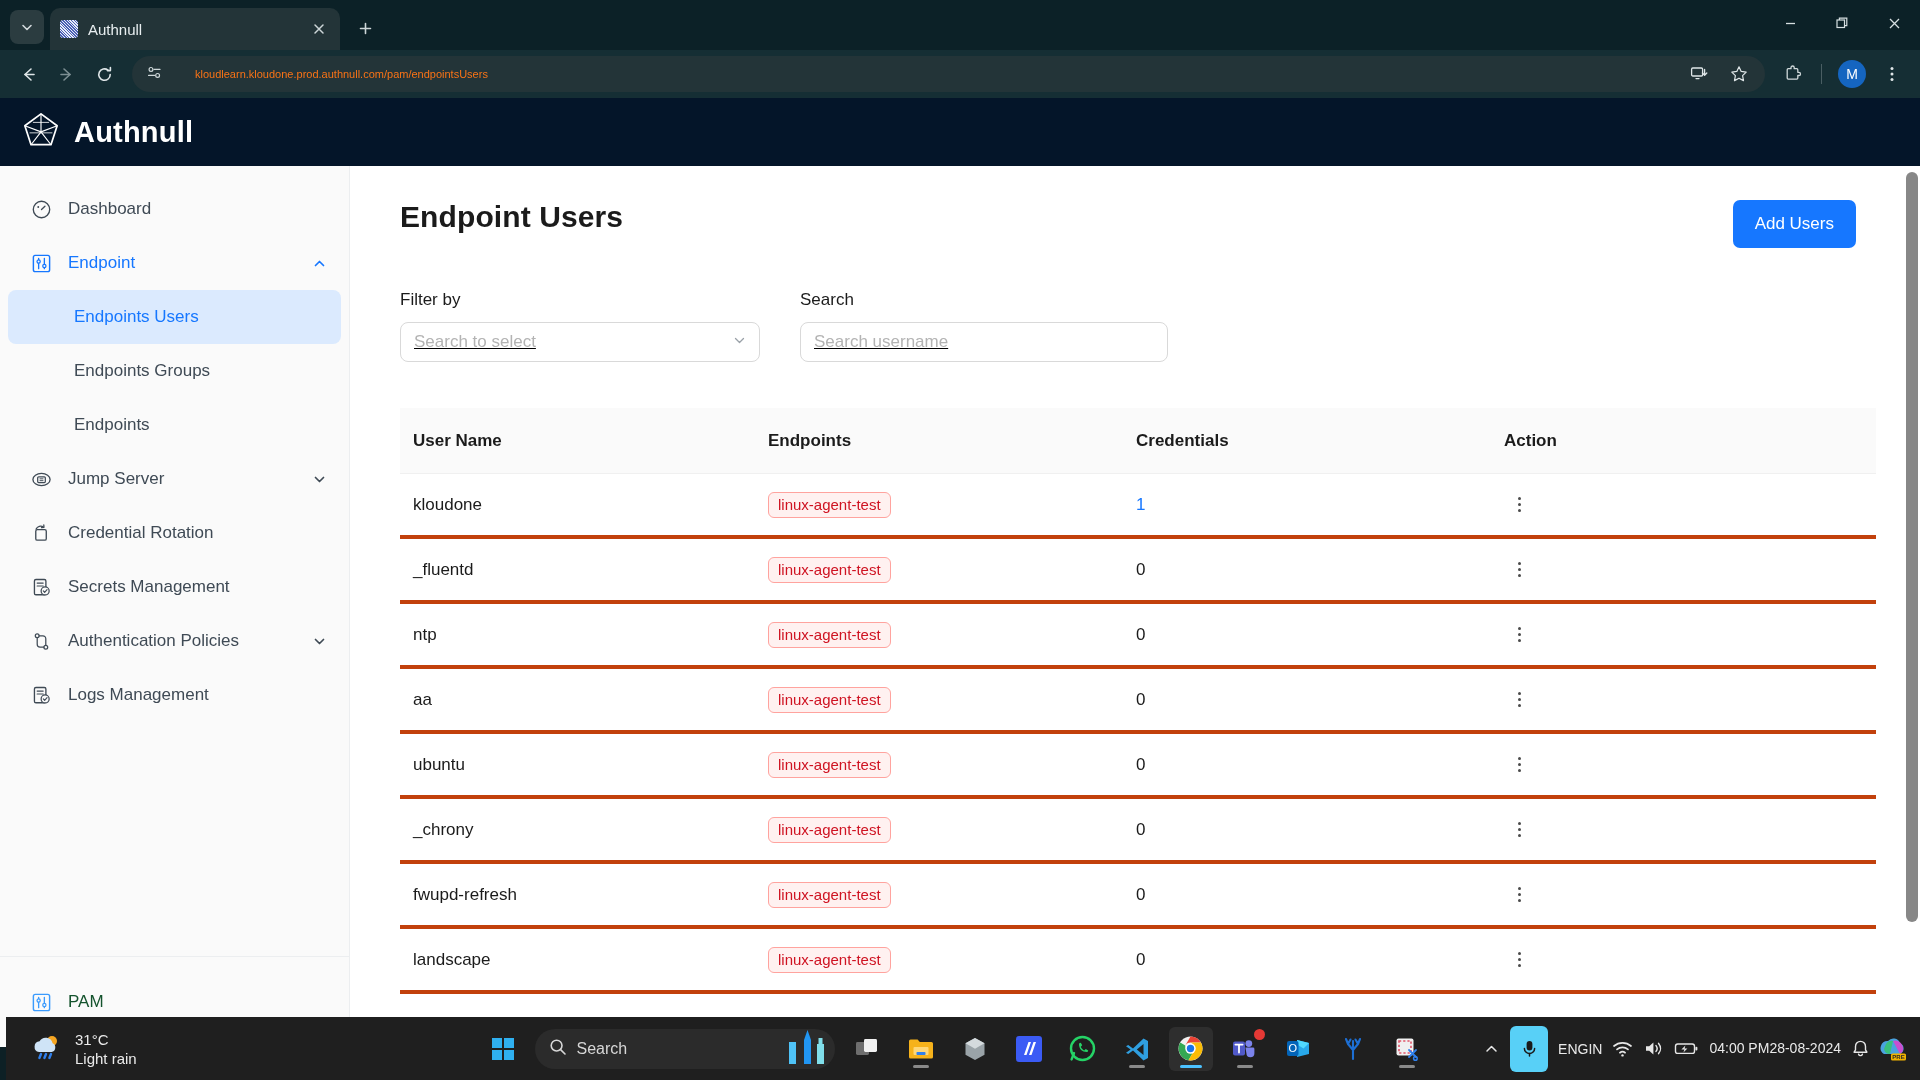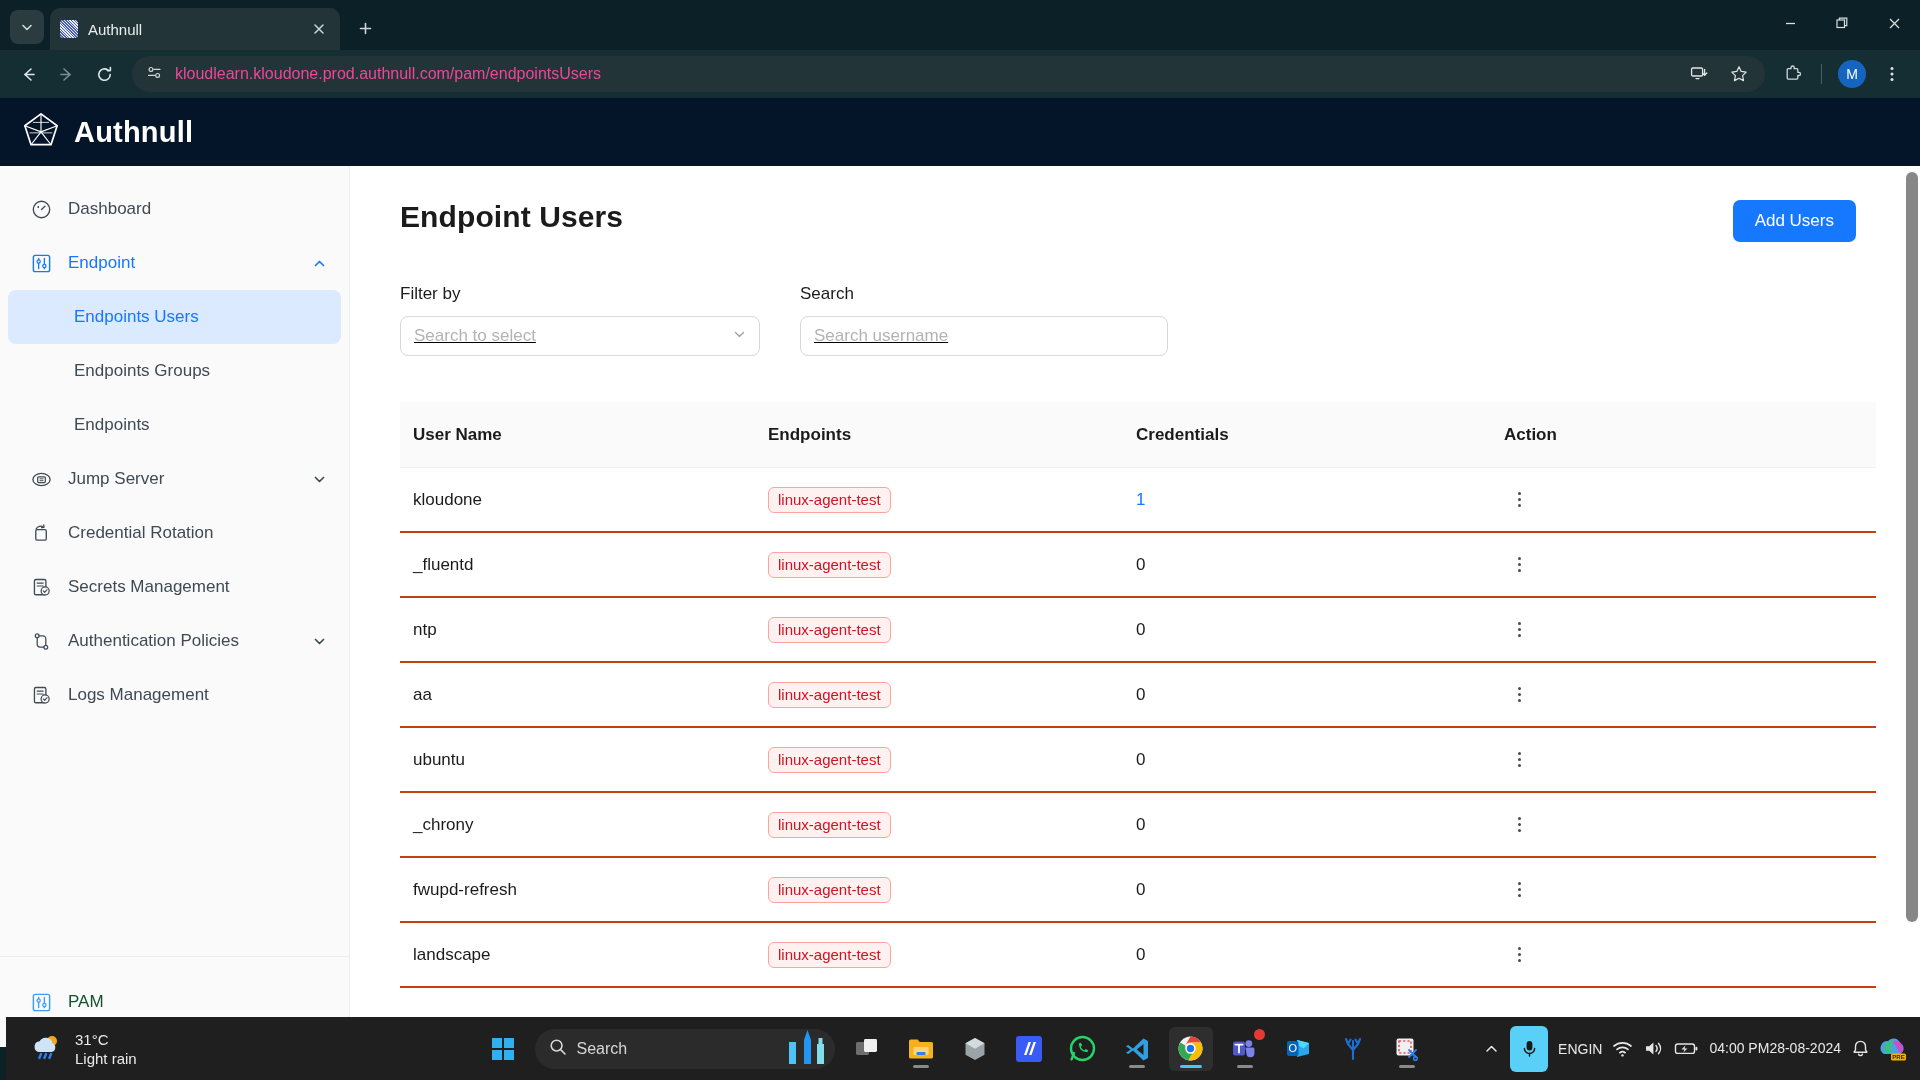--- a/index.html
+++ b/index.html
@@ -37,21 +37,21 @@
   #new-tab-btn { width: 30px; height: 30px; margin: 0 0 7px 10px; display: flex; align-items: center; justify-content: center; border-radius: 50%; cursor: pointer; }
   #window-controls { position: absolute; right: 0; top: 0; display: flex; height: 46px; }
   .winctl { width: 52px; height: 46px; display: flex; align-items: center; justify-content: center; cursor: pointer; }
 
   #toolbar { height: 48px; display: flex; align-items: center; padding: 0 10px; gap: 2px; background: #152e34; }
   .tb-btn { width: 36px; height: 36px; border-radius: 50%; display: flex; align-items: center; justify-content: center; cursor: pointer; flex: 0 0 auto; }
   #omnibox {
     flex: 1 1 auto; height: 36px; background: #233438; border-radius: 18px;
     display: flex; align-items: center; padding: 0 8px 0 14px; margin: 0 8px; gap: 12px; cursor: text;
   }
-  #omnibox-url { flex: 1 1 auto; color: #ec4899; font-size: 16px; white-space: nowrap; overflow: hidden; }
+  #omnibox-url { flex: 1 1 auto; color: #f97316; font-size: 11px; white-space: nowrap; overflow: hidden; margin-left: 20px; }
   #omnibox-actions { display: flex; gap: 4px; }
   .tb-sep { width: 1px; height: 20px; background: #4a5e63; margin: 0 8px; }
   #profile-avatar {
     width: 28px; height: 28px; border-radius: 50%; background: #1565c0; color: #fff;
     font-size: 14px; display: flex; align-items: center; justify-content: center; margin: 0 6px; cursor: pointer;
   }
 
   
   #viewport { width: 1920px; height: 949px; position: relative; background: #fff; overflow: hidden; }
   #app-header { height: 68px; background: #041529; display: flex; align-items: center; padding-left: 22px; gap: 14px; }
@@ -78,38 +78,38 @@
   .sub-item.selected { background: #dbeafe; color: #1677ff; }
   .nav-item.pam-item { color: #14532d; }
 
   
   #main { flex: 1 1 auto; position: relative; background: #fff; overflow: hidden; padding: 0 0 0 0; }
   #main-inner { padding: 34px 64px 0 50px; }
   #page-head { display: flex; align-items: flex-start; justify-content: space-between; }
   #page-title { font-size: 30px; color: #1b1b1b; font-weight: 600; letter-spacing: .1px; }
   #add-users-btn {
     background: #1677ff; color: #fff; border: none; border-radius: 7px;
-    height: 42px; padding: 0 22px; font-size: 17px; cursor: pointer;
+    height: 48px; padding: 0 22px; font-size: 17px; cursor: pointer;
     font-family: "Liberation Sans", sans-serif;
   }
   #filters { display: flex; gap: 40px; margin-top: 42px; }
   .field-label { font-size: 17px; color: #1b1b1b; margin-bottom: 12px; }
   .field-box {
     height: 40px; border: 1px solid #d9d9d9; border-radius: 8px;
     display: flex; align-items: center; padding: 0 13px; background: #fff; cursor: text; text-decoration: underline;
   }
   .field-box .ph { flex: 1 1 auto; color: #b3b3b3; font-size: 17px; }
   #filter-field { width: 360px; }
   #search-field { width: 368px; }
 
   
   #data-table { margin-top: 46px; width: 1476px; }
   .t-row { display: flex; align-items: center; }
   .t-head { height: 66px; background: #fafafa; border-bottom: 1px solid #f0f0f0; color: #1b1b1b; font-size: 17px; font-weight: 600; }
-  .t-body-row { height: 65px; border-bottom: 2px solid #c2410c; font-size: 17px; color: #1b1b1b; }
+  .t-body-row { height: 65px; border-bottom: 4px solid #c2410c; font-size: 17px; color: #1b1b1b; }
   .c-user { flex: 0 0 368px; padding-left: 13px; }
   .c-end  { flex: 0 0 368px; }
   .c-cred { flex: 0 0 368px; }
   .c-act  { flex: 0 0 372px; }
   .tag {
     display: inline-block; background: #fff1f0; border: 1px solid #ffa39e; color: #cf1322;
     border-radius: 6px; padding: 2px 9px; font-size: 15px; line-height: 20px;
   }
   .cred-link { color: #1677ff; cursor: pointer; }
   .kebab { width: 30px; height: 30px; display: flex; flex-direction: column; align-items: center; justify-content: center; gap: 3px; cursor: pointer; }

